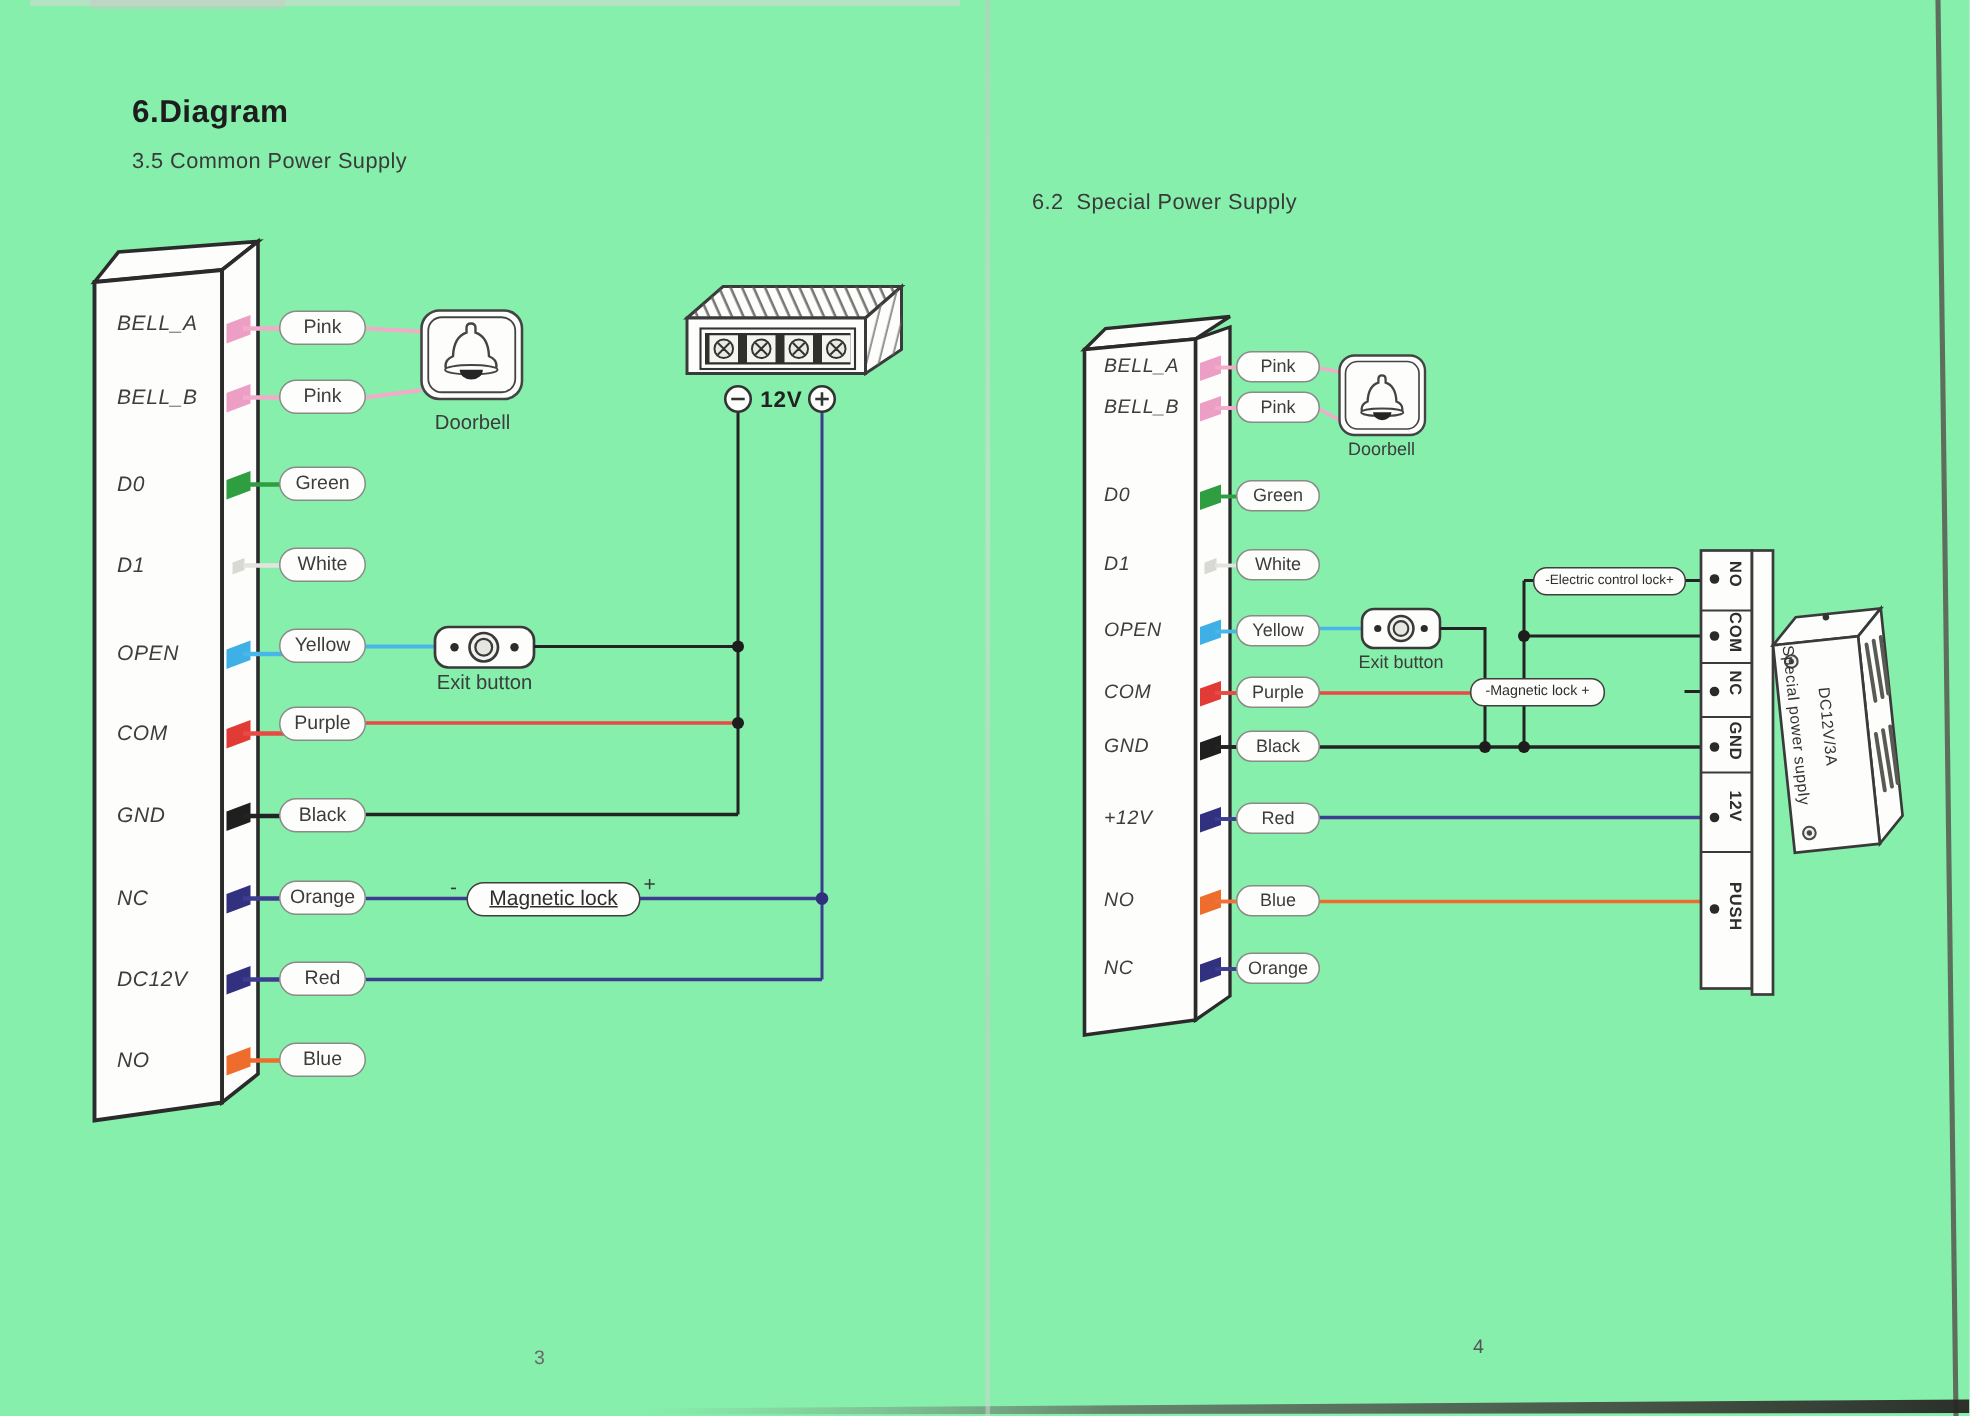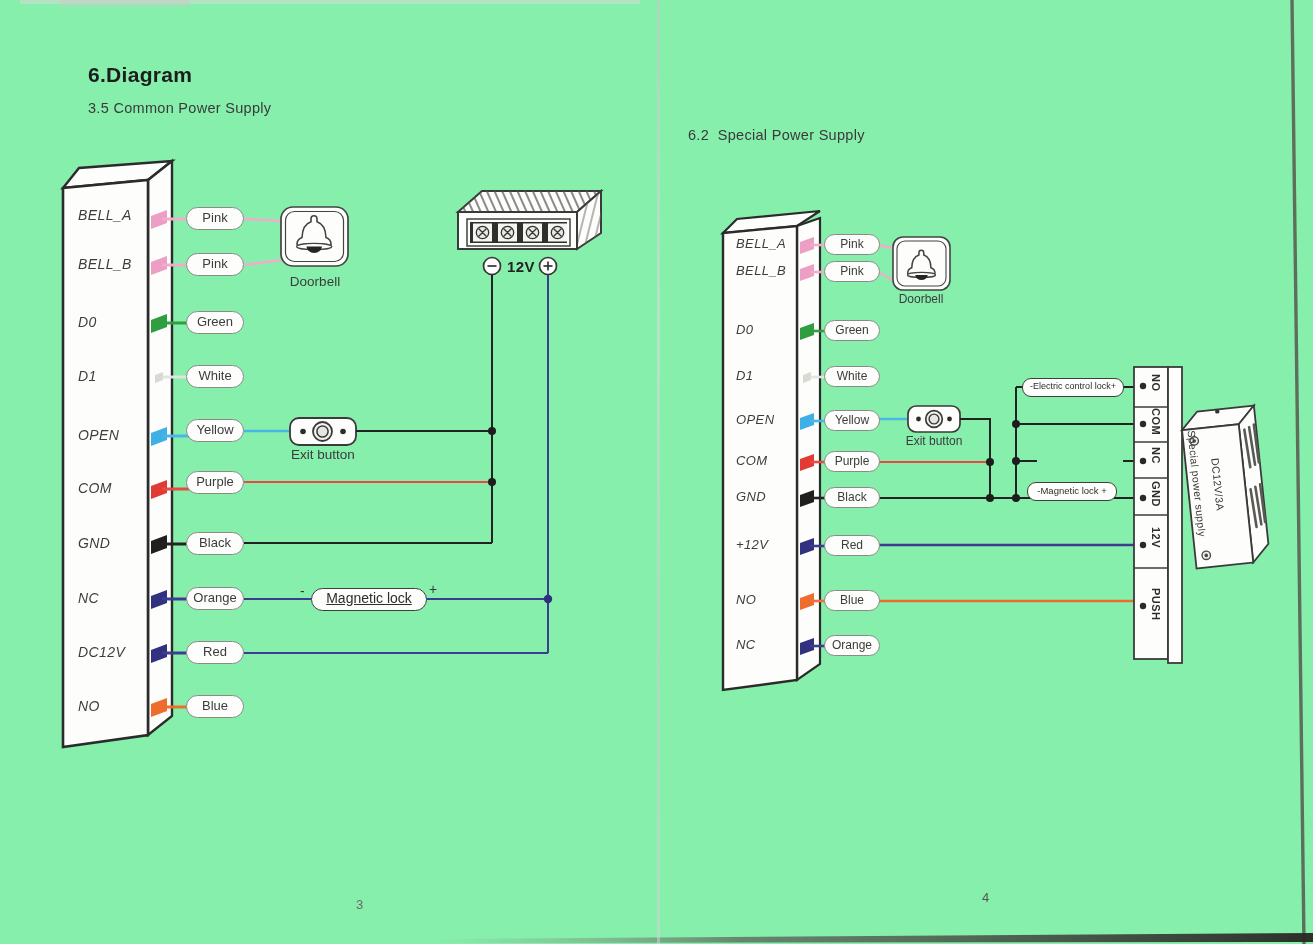--- a/index.html
+++ b/index.html
@@ -337,21 +337,21 @@
 <div class="abs pill r" style="left:824px;top:451px;">Purple</div>
 <div class="abs pill r" style="left:824px;top:487px;">Black</div>
 <div class="abs pill r" style="left:824px;top:535px;">Red</div>
 <div class="abs pill r" style="left:824px;top:590px;">Blue</div>
 <div class="abs pill r" style="left:824px;top:635px;">Orange</div>
 
 <div class="abs complabel r" style="left:891px;top:292px;width:60px;">Doorbell</div>
 <div class="abs complabel r" style="left:902px;top:434px;width:64px;">Exit button</div>
 
 <div class="abs lockpill sm" style="left:1022px;top:378px;width:102px;font-size:9px;line-height:15px;">-Electric control lock+</div>
-<div class="abs lockpill sm" style="left:1027px;top:452px;width:90px;font-size:9.5px;line-height:15px;margin-top:30px;">-Magnetic lock +</div>
+<div class="abs lockpill sm" style="left:980px;top:452px;width:90px;font-size:9.5px;line-height:15px;">-Magnetic lock +</div>
 
 <div class="abs vtext" style="left:1150px;top:374px;">NO</div>
 <div class="abs vtext" style="left:1150px;top:408px;">COM</div>
 <div class="abs vtext" style="left:1150px;top:447px;">NC</div>
 <div class="abs vtext" style="left:1150px;top:481px;">GND</div>
 <div class="abs vtext" style="left:1150px;top:527px;">12V</div>
 <div class="abs vtext" style="left:1150px;top:588px;">PUSH</div>
 
 <div class="abs psuv" style="left:1191px;top:430px;">Special power supply</div>
 <div class="abs psuv" style="left:1212px;top:458px;">DC12V/3A</div>

